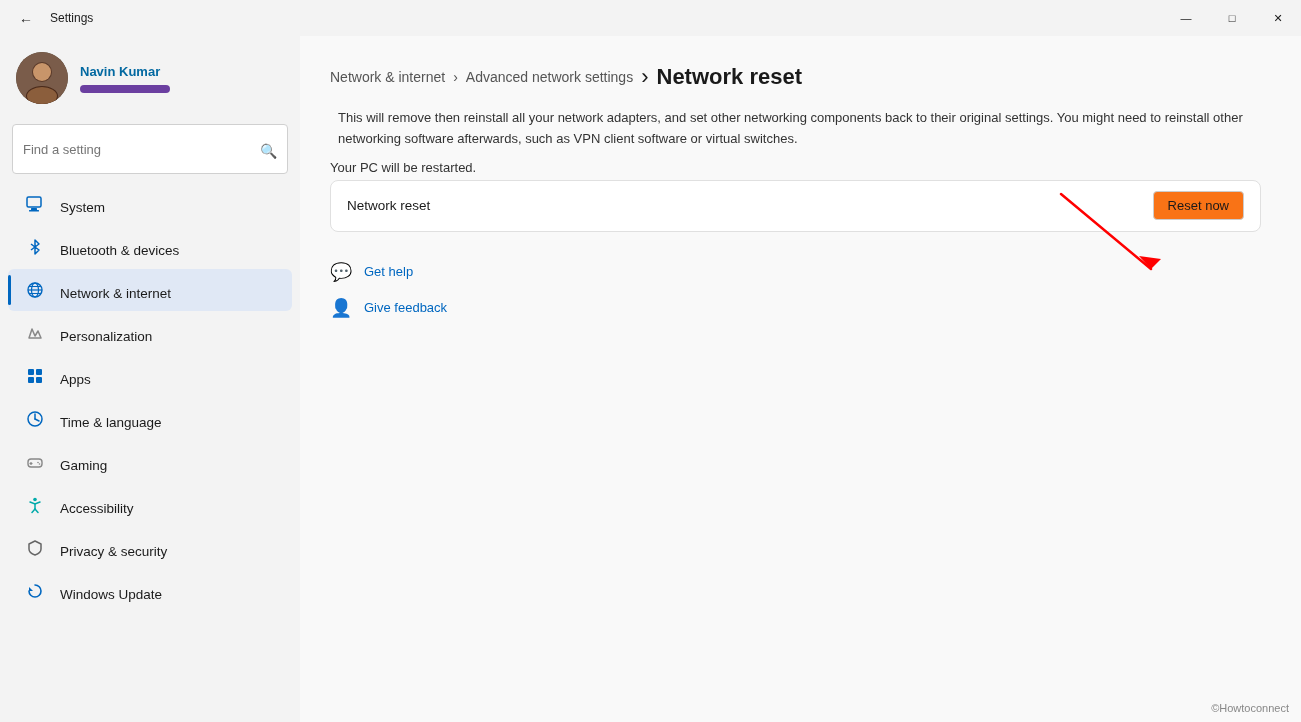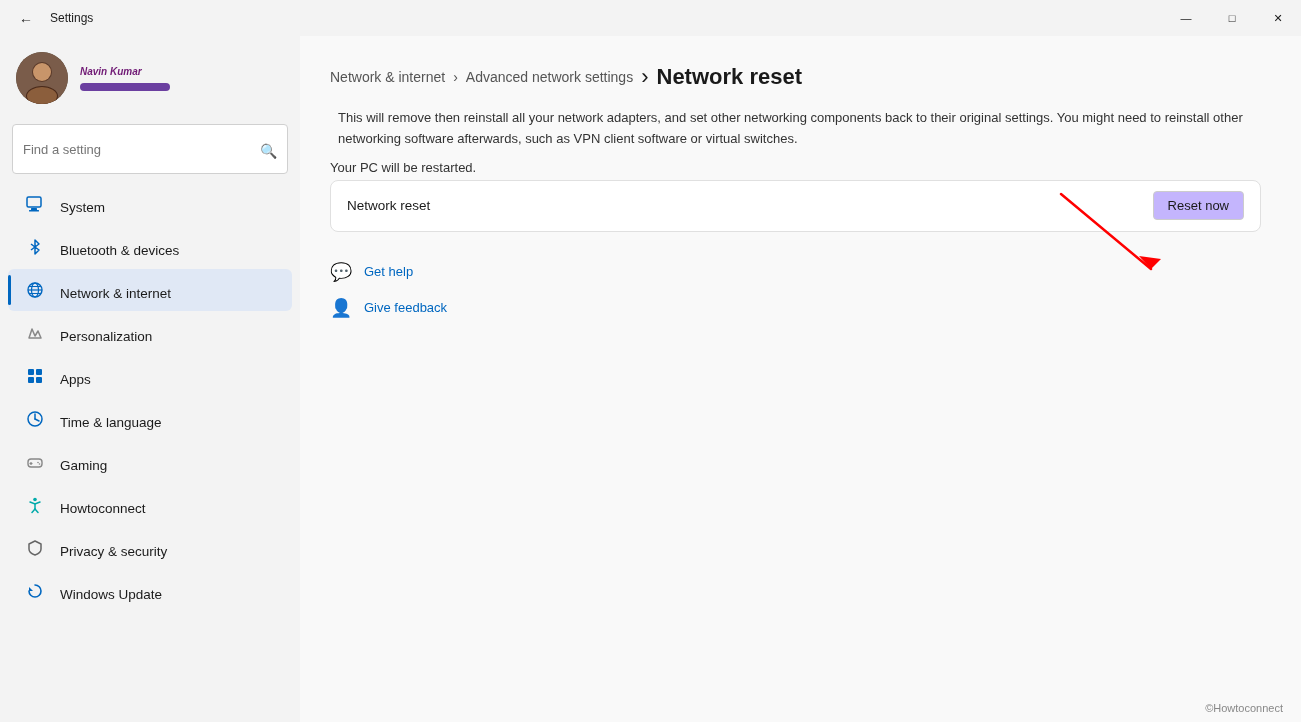--- a/index.html
+++ b/index.html
@@ -95,21 +95,21 @@
       border-radius: 50%;
       background: #5a4a3a;
       overflow: hidden;
       flex-shrink: 0;
       display: flex;
       align-items: center;
       justify-content: center;
     }
     .user-avatar svg { width: 52px; height: 52px; }
     .user-info { display: flex; flex-direction: column; gap: 6px; }
-    .user-name { font-size: 10px; font-weight: 600; color: #701a75; font-style: italic; }
+    .user-name { font-size: 13px; font-weight: 600; color: #0369a1; }
     .user-bar {
       width: 90px;
       height: 8px;
       background: #6b3fa0;
       border-radius: 4px;
     }
 
     
     .search-container {
       padding: 4px 12px 8px 12px;
@@ -235,21 +235,21 @@
       border: 1px solid #e0e0e0;
       margin-bottom: 28px;
       height: 52px;
       padding: 0 16px;
     }
     .reset-card-label {
       font-size: 13.5px;
       color: #1a1a1a;
     }
     .reset-now-btn {
-      background: #c4b5fd;
+      background: #f97316;
       border: 1px solid #ccc;
       border-radius: 4px;
       padding: 6px 14px;
       font-size: 13px;
       cursor: pointer;
       color: #1a1a1a;
     }
 
     
     .help-links {
@@ -282,21 +282,21 @@
       position: absolute;
       top: 148px;
       right: 130px;
       pointer-events: none;
     }
 
     
     .watermark {
       position: absolute;
       bottom: 8px;
-      right: 18px;
+      right: 12px;
       font-size: 11px;
       color: #888;
     }
 
     
     ::-webkit-scrollbar { width: 6px; }
     ::-webkit-scrollbar-track { background: transparent; }
     ::-webkit-scrollbar-thumb { background: #c0c0c0; border-radius: 3px; }
   </style>
 </head>
@@ -416,21 +416,21 @@
         <div class="nav-item">
           <span class="nav-icon">
             <svg width="18" height="18" viewBox="0 0 18 18">
               <circle cx="9" cy="3.5" r="1.8" fill="#00aaaa"></circle>
               <path d="M4 6 L9 8 L14 6" fill="none" stroke="#00aaaa" stroke-width="1.5" stroke-linecap="round"></path>
               <path d="M9 8 L9 13" stroke="#00aaaa" stroke-width="1.5" stroke-linecap="round"></path>
               <path d="M9 13 L6 16.5" stroke="#00aaaa" stroke-width="1.5" stroke-linecap="round"></path>
               <path d="M9 13 L12 16.5" stroke="#00aaaa" stroke-width="1.5" stroke-linecap="round"></path>
             </svg>
           </span>
-          <span>Howtoconnect</span>
+          <span>Accessibility</span>
         </div>
         <div class="nav-item">
           <span class="nav-icon">
             <svg width="18" height="18" viewBox="0 0 18 18">
               <path d="M9 2 L15 5 L15 10 Q15 14 9 16 Q3 14 3 10 L3 5 Z" fill="none" stroke="#666" stroke-width="1.5" stroke-linejoin="round"></path>
             </svg>
           </span>
           <span>Privacy &amp; security</span>
         </div>
         <div class="nav-item">

